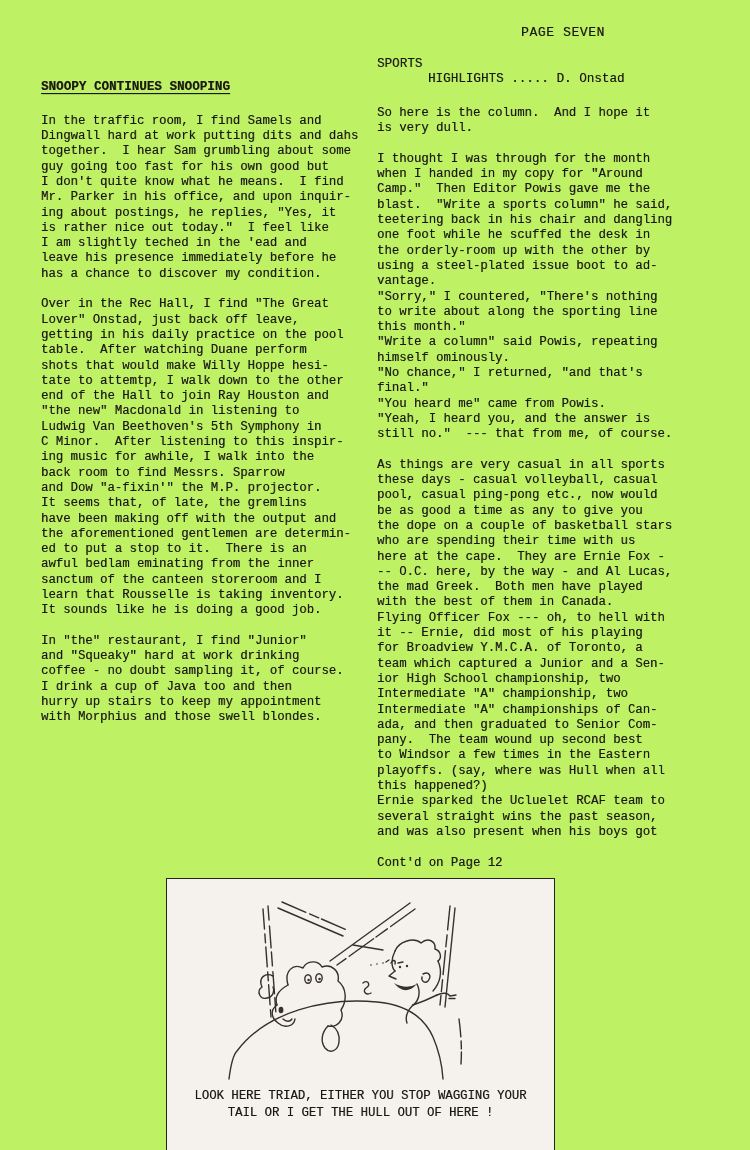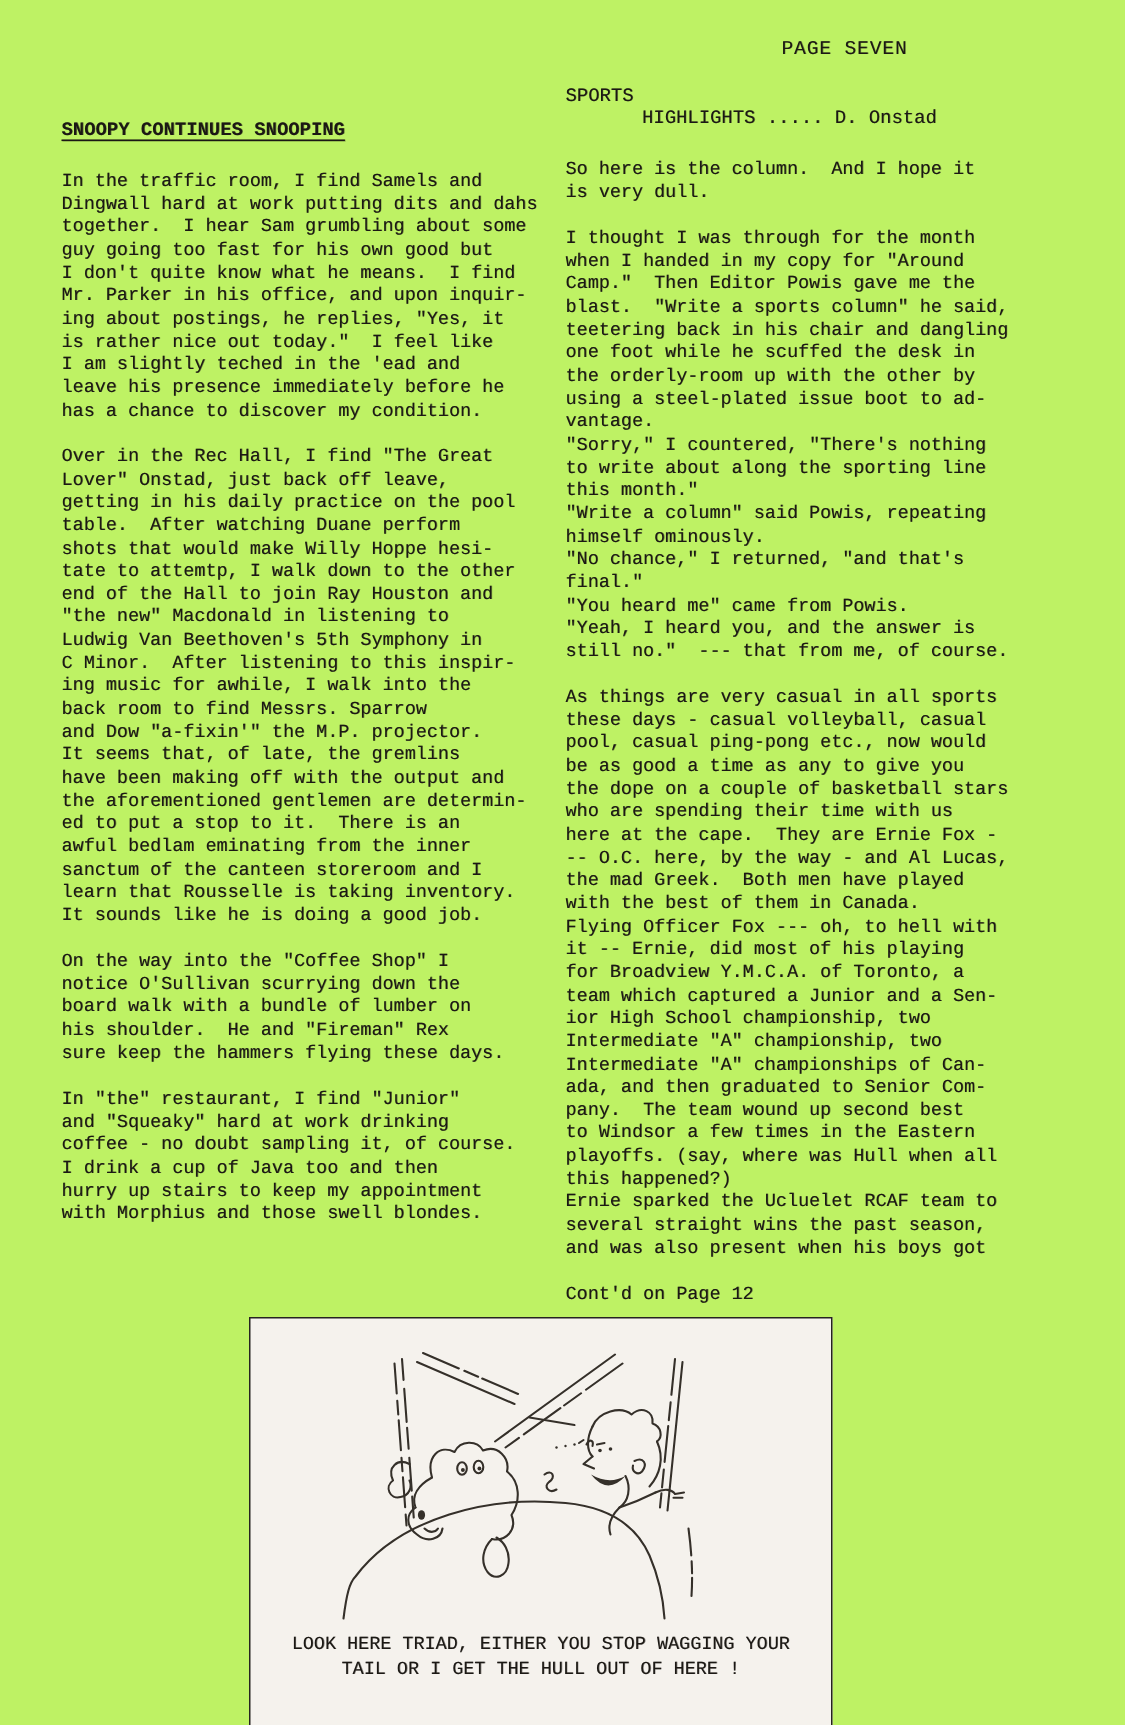--- a/index.html
+++ b/index.html
@@ -91,25 +91,20 @@
 back room to find Messrs. Sparrow
 and Dow "a-fixin'" the M.P. projector.
 It seems that, of late, the gremlins
 have been making off with the output and
 the aforementioned gentlemen are determin-
 ed to put a stop to it.  There is an
 awful bedlam eminating from the inner
 sanctum of the canteen storeroom and I
 learn that Rousselle is taking inventory.
 It sounds like he is doing a good job.</div>
-    <div class="para type">On the way into the "Coffee Shop" I
-notice O'Sullivan scurrying down the
-board walk with a bundle of lumber on
-his shoulder.  He and "Fireman" Rex
-sure keep the hammers flying these days.</div>
     <div class="para type">In "the" restaurant, I find "Junior"
 and "Squeaky" hard at work drinking
 coffee - no doubt sampling it, of course.
 I drink a cup of Java too and then
 hurry up stairs to keep my appointment
 with Morphius and those swell blondes.</div>
   </div>
 
   <div class="col col-right">
     <div class="sports-header type"><span class="underline">SPORTS</span><span class="indent2"><span class="underline">HIGHLIGHTS</span><span> ..... D. Onstad</span></span></div>

